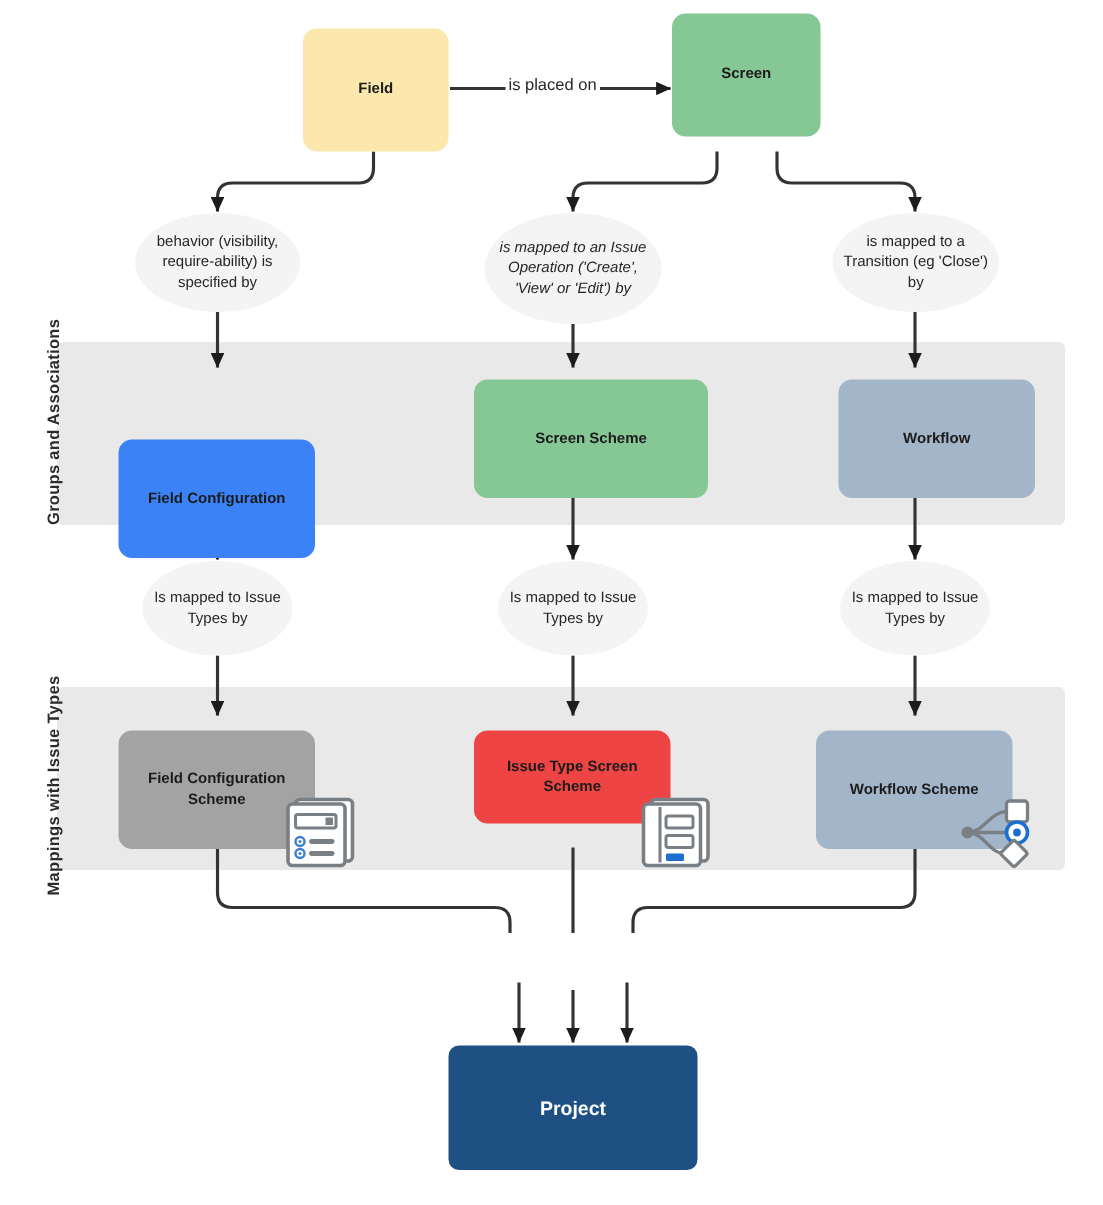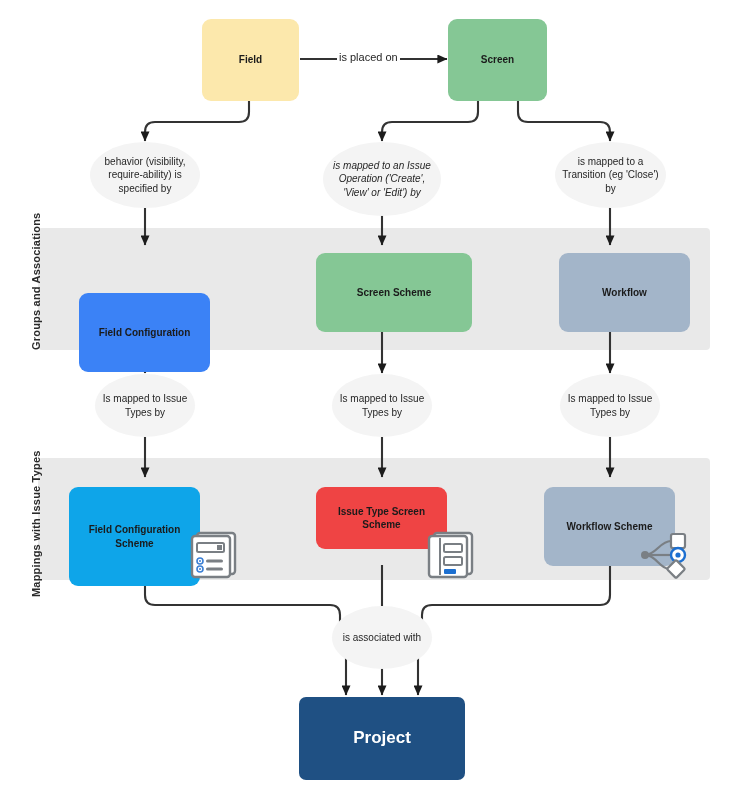--- a/index.html
+++ b/index.html
@@ -49,21 +49,21 @@
     text-align: center;
     font-size: 10px;
     font-weight: bold;
     color: #1b1b1b;
     line-height: 1.35;
     box-sizing: border-box;
     padding: 4px 8px;
   }
   .node.project {
     color: #ffffff;
-    font-size: 17px;
+    font-size: 13px;
     border-radius: 7px;
   }
   .ellipse {
     position: absolute;
     background: #f4f4f4;
     border-radius: 50%;
     display: flex;
     align-items: center;
     justify-content: center;
     text-align: center;
@@ -135,41 +135,41 @@
       <path d="M346,655 L346,695" marker-end="url(#arrow)"></path>
       <path d="M382,660 L382,695" marker-end="url(#arrow)"></path>
       <path d="M418,655 L418,695" marker-end="url(#arrow)"></path>
     </g>
   </svg>
 
   <div class="edge-label" style="left:337px; top:51px;">is placed on</div>
 
   <div class="node" style="left:202px; top:19px; width:97px; height:82px; background:#fce8ac;">Field</div>
 
-  <div class="node" style="left:448px; top:19px; width:99px; height:82px; background:#85c795;">Screen</div>
+  <div class="node" style="left:448px; top:9px; width:99px; height:82px; background:#85c795;">Screen</div>
 
   <div class="ellipse" style="left:90px; top:142px; width:110px; height:66px;">behavior (visibility, require-ability) is specified by</div>
 
   <div class="ellipse" style="left:323px; top:142px; width:118px; height:74px;font-style:italic;">is mapped to an Issue Operation ('Create', 'View' or 'Edit') by</div>
 
   <div class="ellipse" style="left:555px; top:142px; width:111px; height:66px;">is mapped to a Transition (eg 'Close') by</div>
 
   <div class="node" style="left:79px; top:253px; width:131px; height:79px; background:#3b82f6;margin-top:40px;">Field Configuration</div>
 
   <div class="node" style="left:316px; top:253px; width:156px; height:79px; background:#85c795;">Screen Scheme</div>
 
   <div class="node" style="left:559px; top:253px; width:131px; height:79px; background:#a3b5c9;">Workflow</div>
 
   <div class="ellipse" style="left:95px; top:374px; width:100px; height:63px;">Is mapped to Issue Types by</div>
 
   <div class="ellipse" style="left:332px; top:374px; width:100px; height:63px;">Is mapped to Issue Types by</div>
 
   <div class="ellipse" style="left:560px; top:374px; width:100px; height:63px;">Is mapped to Issue Types by</div>
 
-  <div class="node" style="left:69px; top:487px; width:131px; height:99px; background:#0ea5e9;">Field Configuration Scheme</div>
+  <div class="node" style="left:79px; top:487px; width:131px; height:79px; background:#a3a3a3;">Field Configuration Scheme</div>
 
   <div class="node" style="left:316px; top:487px; width:131px; height:62px; background:#ef4444;">Issue Type Screen Scheme</div>
 
   <div class="node" style="left:544px; top:487px; width:131px; height:79px; background:#a3b5c9;">Workflow Scheme</div>
 
   <div class="badge" style="left:184px; top:530px; width:56px; height:50px;">
     <svg width="56" height="50" viewBox="0 0 56 50">
       <rect x="13" y="3" width="38" height="41" rx="3" fill="#ffffff" stroke="#7a7f84" stroke-width="2.4"></rect>
       <rect x="8" y="6" width="38" height="41" rx="3" fill="#ffffff" stroke="#7a7f84" stroke-width="2.4"></rect>
       <rect x="13" y="13" width="27" height="9" rx="1.5" fill="#ffffff" stroke="#7a7f84" stroke-width="2"></rect>
@@ -200,17 +200,16 @@
       <path d="M13,27 C24,27 28,41 37,41" fill="none" stroke="#7a7f84" stroke-width="2.2"></path>
       <path d="M13,27 L38,27" fill="none" stroke="#7a7f84" stroke-width="2.2"></path>
       <circle cx="13" cy="27" r="4" fill="#7a7f84"></circle>
       <rect x="39" y="6" width="14" height="14" rx="2" fill="#ffffff" stroke="#7a7f84" stroke-width="2.2"></rect>
       <circle cx="46" cy="27" r="7" fill="#ffffff" stroke="#1c6fd0" stroke-width="2.4"></circle>
       <circle cx="46" cy="27" r="2.6" fill="#1c6fd0"></circle>
       <rect x="37.5" y="34.5" width="13" height="13" rx="1.5" transform="rotate(45 44 41)" fill="#ffffff" stroke="#7a7f84" stroke-width="2.2"></rect>
     </svg>
   </div>
 
-  <div class="ellipse" style="left:332px; top:606px; width:100px; height:63px;">is associated with</div>
 
   <div class="node project" style="left:299px; top:697px; width:166px; height:83px; background:#1f5083;">Project</div>
 
 </div>
 
 </body></html>

